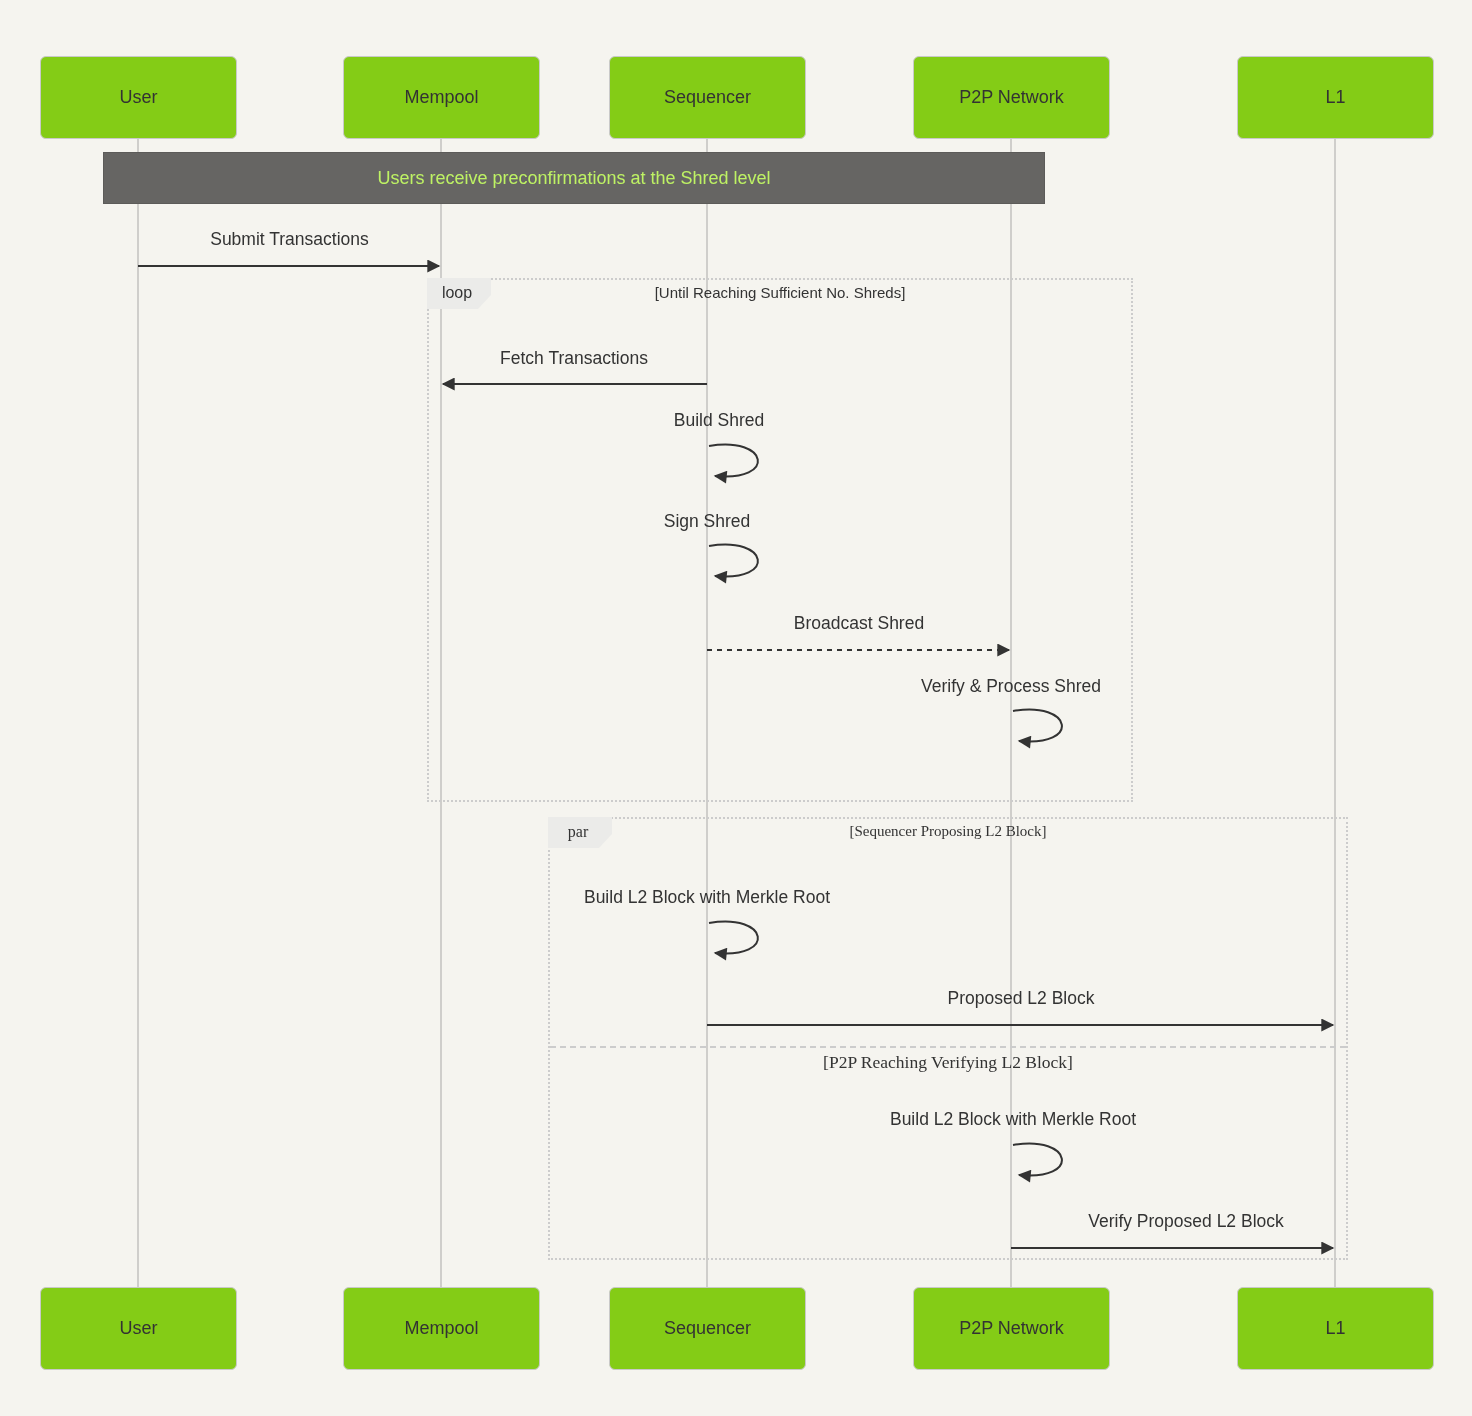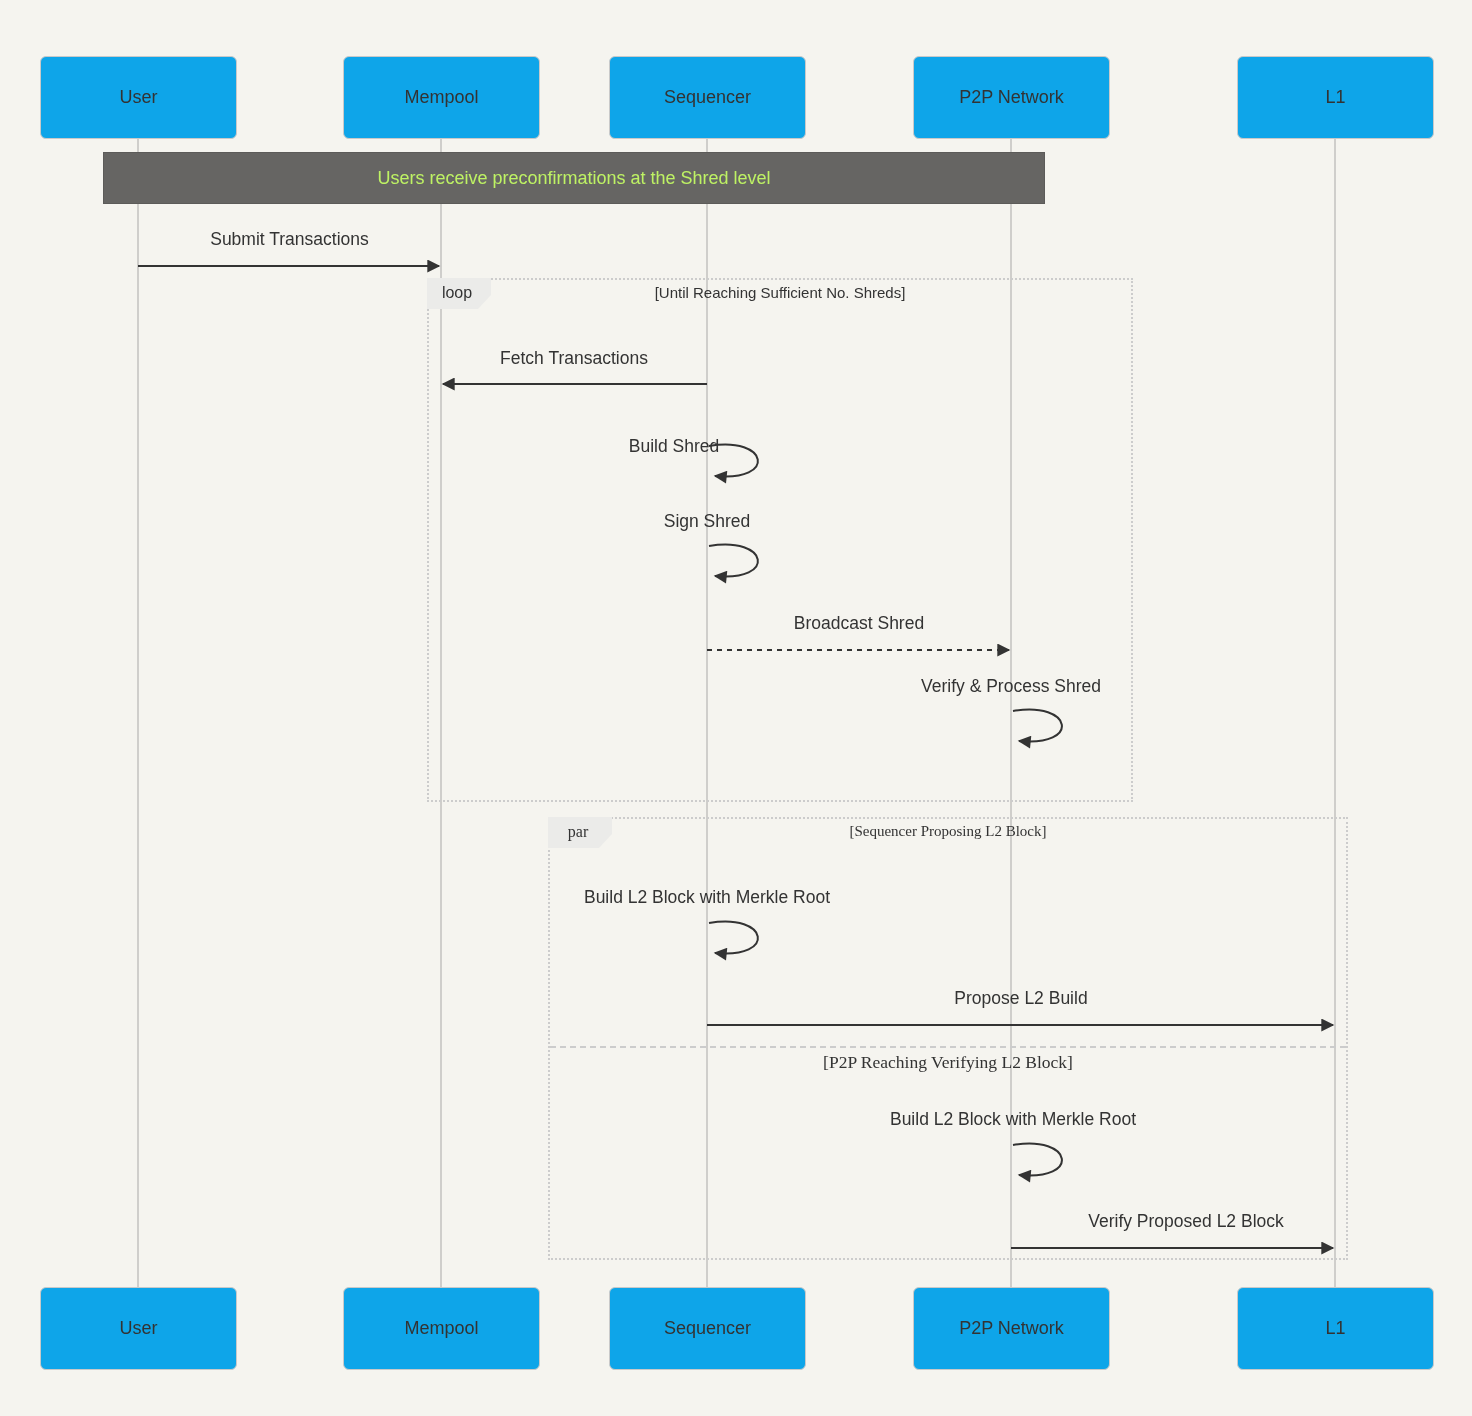--- a/index.html
+++ b/index.html
@@ -4,21 +4,21 @@
 <style>
   html,body { margin:0; padding:0; background:#f5f4ef; }
   .canvas {
     position:relative; width:1472px; height:1416px;
     background:#f5f4ef; overflow:hidden;
     font-family:"Liberation Sans", sans-serif; color:#333;
   }
   .svg-layer { position:absolute; left:0; top:0; width:1472px; height:1416px; z-index:1; }
   .actor {
     position:absolute; width:197px; height:83px;
-    background:#0ea5e9; border:1px solid #c9c9c9; border-radius:6px;
+    background:#84cc16; border:1px solid #c9c9c9; border-radius:6px;
     display:flex; align-items:center; justify-content:center;
     font-size:18px; color:#333; box-sizing:border-box; z-index:4;
   }
   .title-banner {
     position:absolute; left:103px; top:152px; width:942px; height:52px;
     background:#666563; border:1px solid #5c5b59;
     display:flex; align-items:center; justify-content:center;
     color:#bef264; font-size:18px; font-weight:500; z-index:3; box-sizing:border-box;
   }
   .frame {
@@ -111,26 +111,26 @@
     <div class="frame-tab">
       <span>par</span>
     </div>
     <div class="frame-cond">[Sequencer Proposing L2 Block]</div>
     <div class="par-divider"></div>
     <div class="par-cond2">[P2P Reaching Verifying L2 Block]</div>
   </div>
 
   <div class="msg" style="left:138px;  top:229px;  width:303px;">Submit Transactions</div>
   <div class="msg" style="left:441px;  top:348px;  width:266px;">Fetch Transactions</div>
-  <div class="msg" style="left:524px;  top:410px;  width:300px;margin-top:26px;">Build Shred</div>
+  <div class="msg" style="left:569px;  top:410px;  width:300px;">Build Shred</div>
   <div class="msg" style="left:557px;  top:511px;  width:300px;">Sign Shred</div>
   <div class="msg" style="left:707px;  top:613px;  width:304px;">Broadcast Shred</div>
   <div class="msg" style="left:861px;  top:676px;  width:300px;">Verify &amp; Process Shred</div>
   <div class="msg" style="left:507px;  top:887px;  width:400px;">Build L2 Block with Merkle Root</div>
-  <div class="msg" style="left:707px;  top:988px;  width:628px;">Propose L2 Build</div>
+  <div class="msg" style="left:707px;  top:988px;  width:628px;">Proposed L2 Block</div>
   <div class="msg" style="left:813px;  top:1109px; width:400px;">Build L2 Block with Merkle Root</div>
   <div class="msg" style="left:1011px; top:1211px; width:296px;margin-left:27px;">Verify Proposed L2 Block</div>
 
   <div class="actor" style="left:40px;   top:1287px;">
       <span>User</span>
     </div>
   <div class="actor" style="left:343px;  top:1287px;">
       <span>Mempool</span>
     </div>
   <div class="actor" style="left:609px;  top:1287px;">

